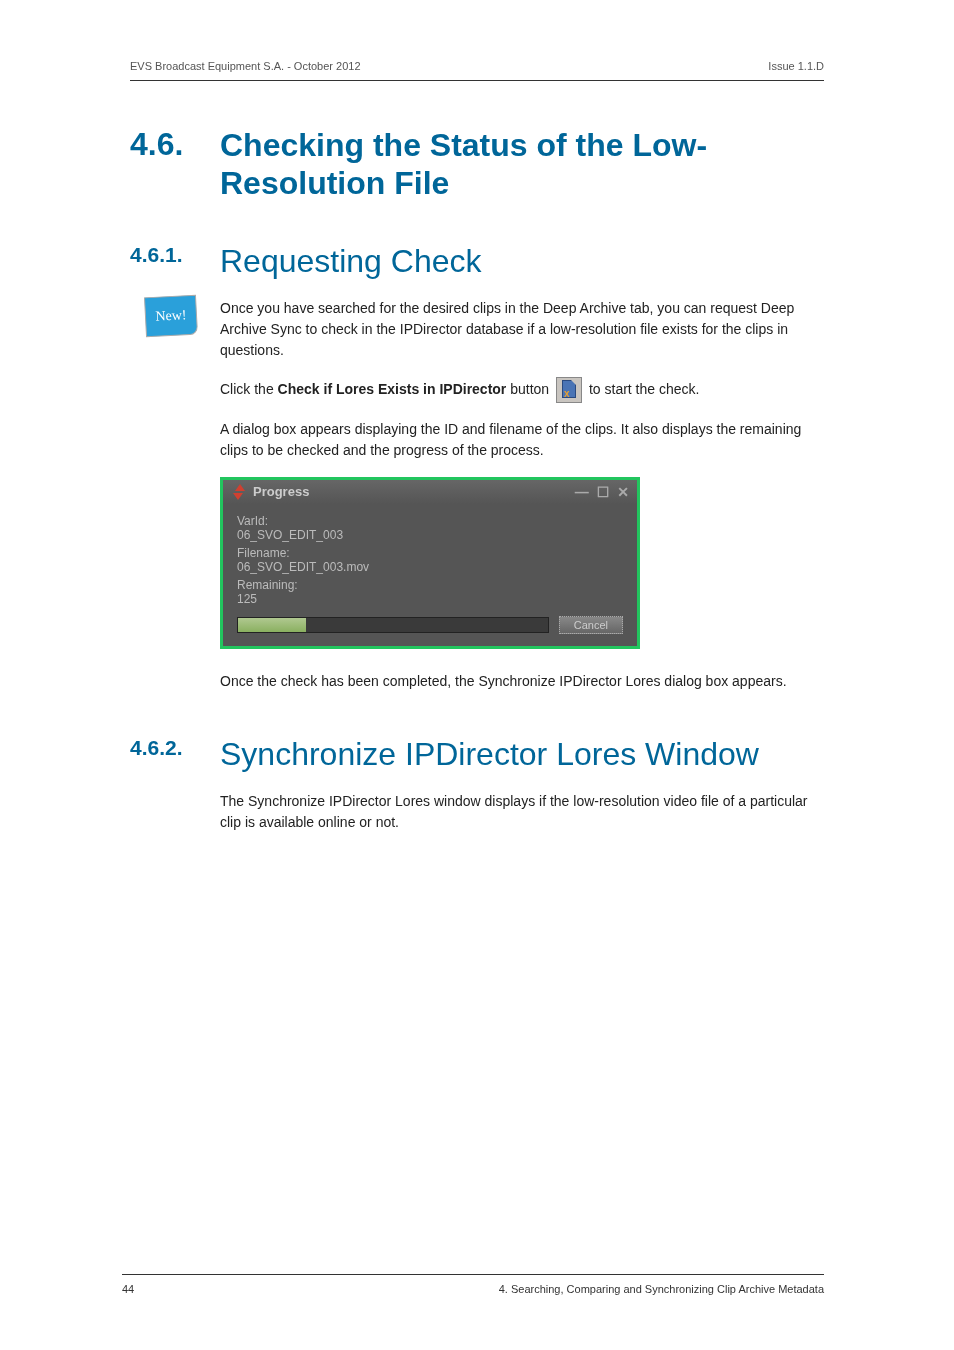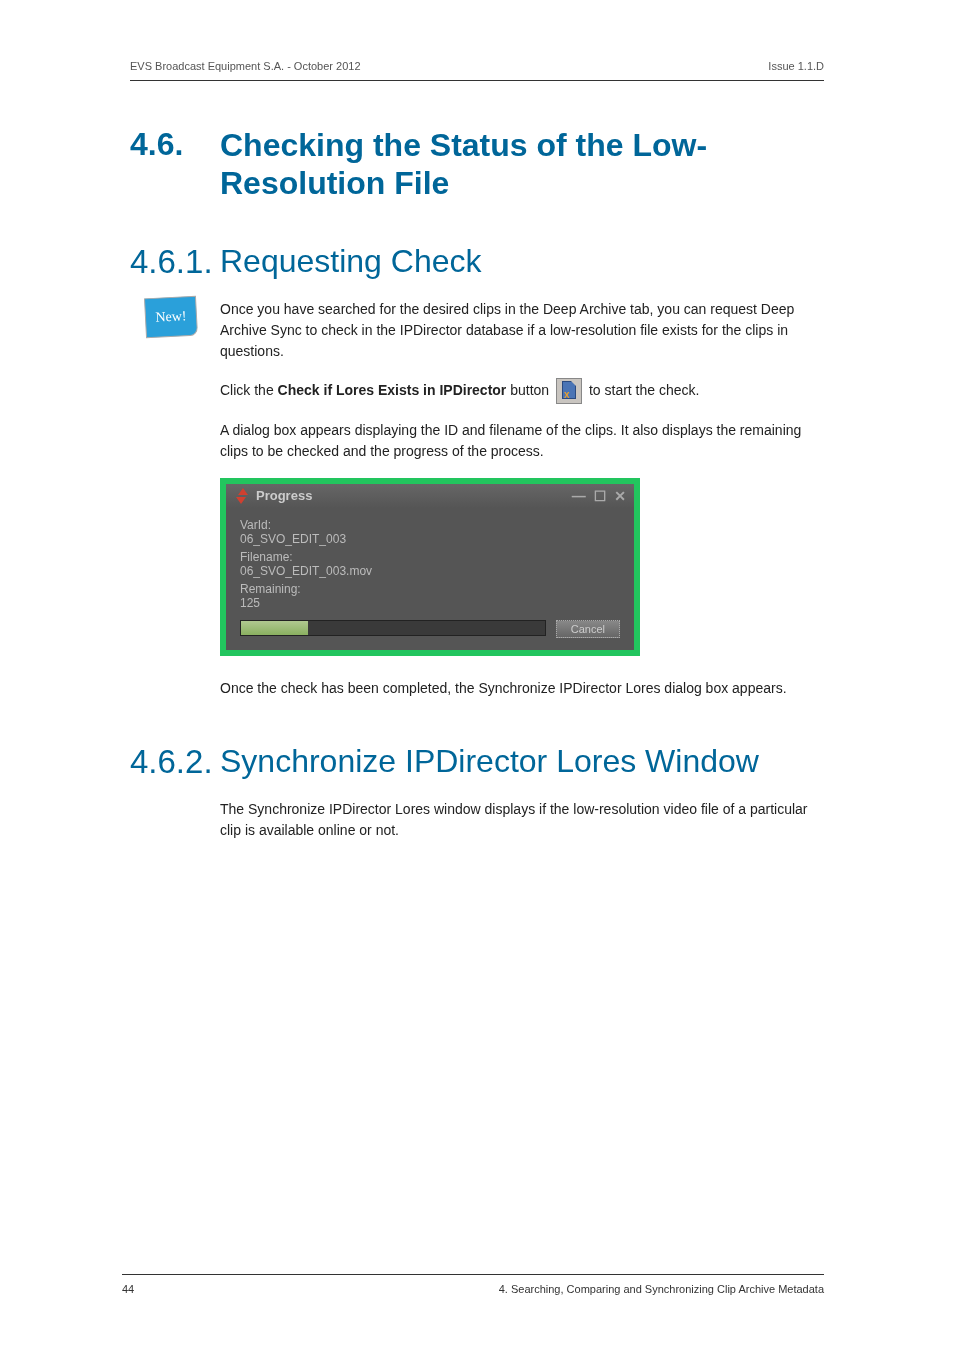--- a/index.html
+++ b/index.html
@@ -44,22 +44,22 @@
       font-weight: bold;
       line-height: 1.2;
     }
     .h2-section {
       display: flex;
       align-items: flex-start;
       margin-bottom: 18px;
     }
     .h2-num {
       color: #006699;
-      font-size: 33px;
-      font-weight: normal;
+      font-size: 21px;
+      font-weight: bold;
       width: 90px;
       flex-shrink: 0;
     }
     .h2-title {
       color: #006699;
       font-size: 32px;
       font-weight: normal;
     }
     .content-block {
       margin-left: 90px;
@@ -123,21 +123,21 @@
       position: absolute;
       bottom: 1px;
       left: 7px;
       color: #e8a030;
       font-size: 10px;
       font-weight: bold;
     }
     .progress-dialog {
       width: 420px;
       background: #555;
-      border: 6px solid #22c55e;
+      border: 3px solid #22c55e;
       margin-bottom: 22px;
       font-family: "Segoe UI", Tahoma, sans-serif;
     }
     .progress-title {
       background: linear-gradient(to bottom, #666, #555);
       color: #ccc;
       font-size: 13px;
       font-weight: bold;
       padding: 4px 8px;
       display: flex;
@@ -195,20 +195,21 @@
     .progress-row {
       display: flex;
       margin-bottom: 4px;
       flex-direction: column;
     }
     .progress-label {
       width: 75px;
     }
     .progress-bottom {
       display: flex;
+      align-items: center;
       gap: 10px;
       margin-top: 10px;
     }
     .progress-bar {
       flex: 1;
       height: 16px;
       background: #3a3a3a;
       border: 1px solid #222;
       position: relative;
     }

